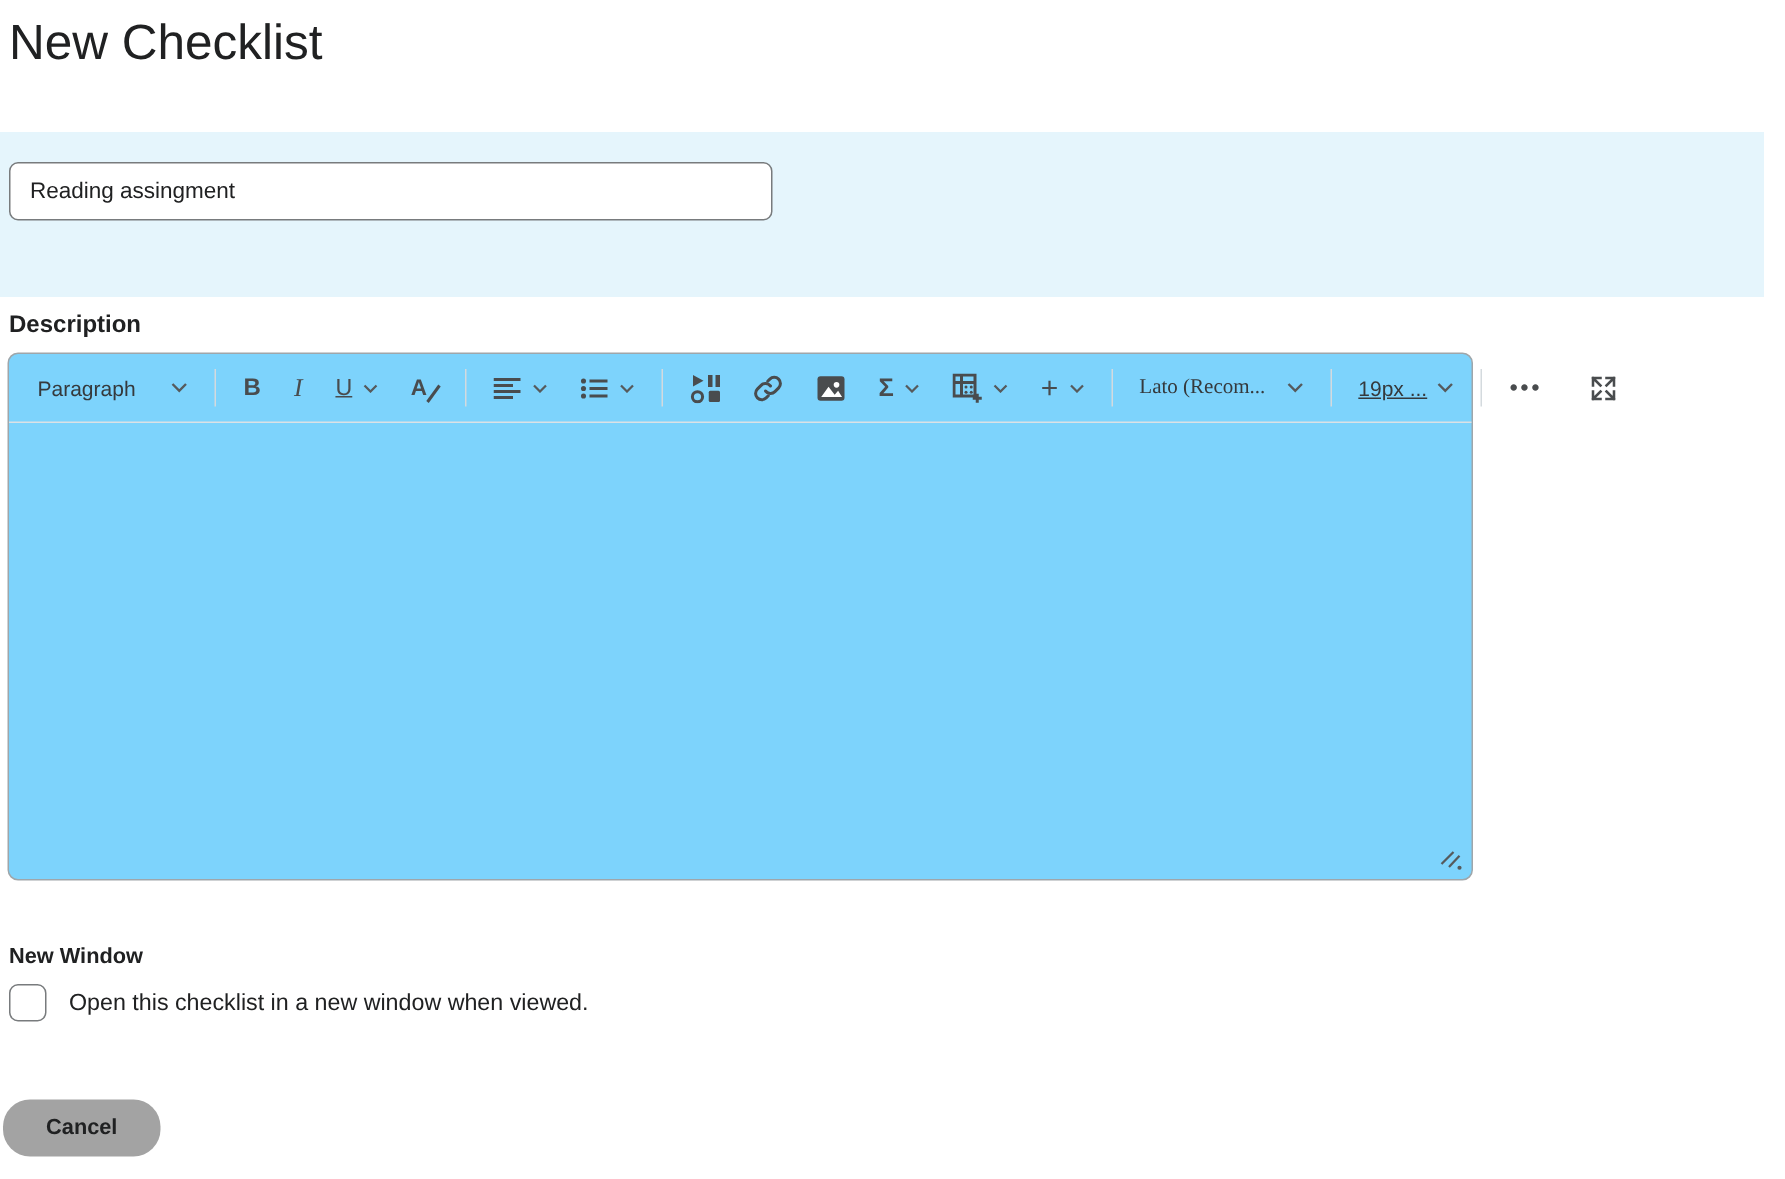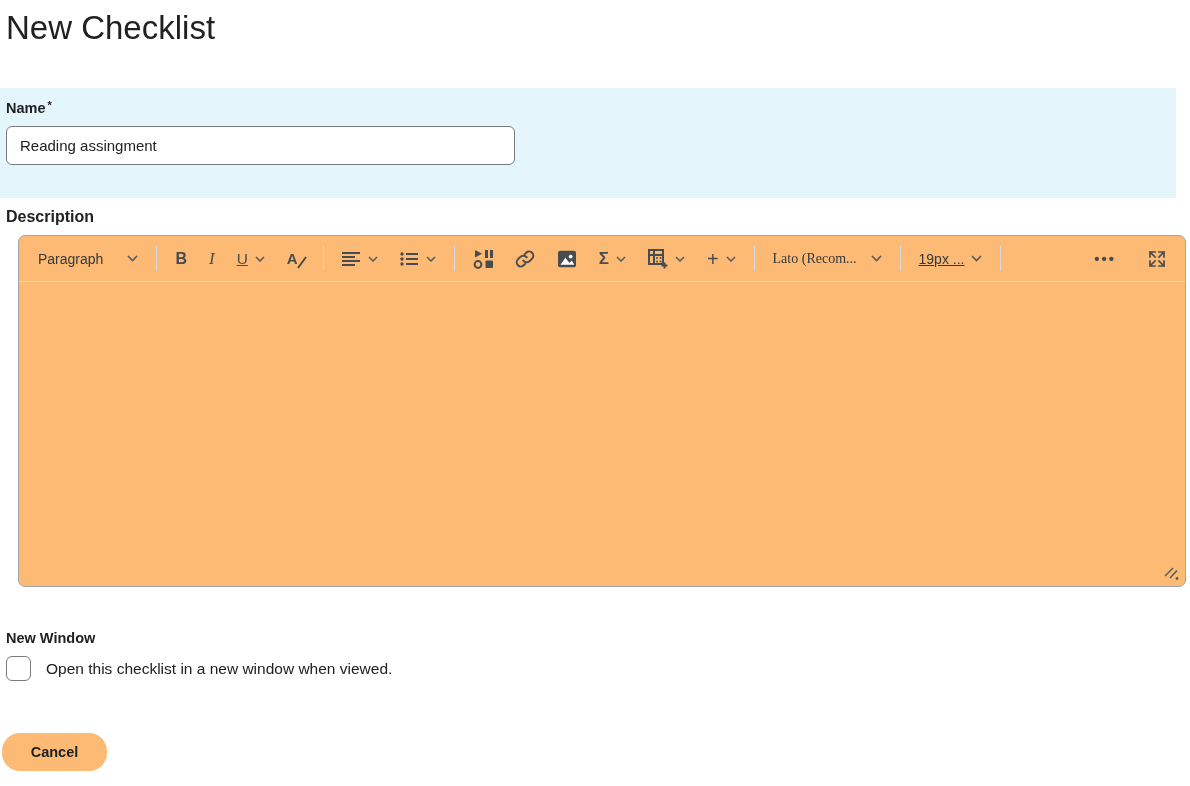--- a/index.html
+++ b/index.html
@@ -27,23 +27,23 @@
   .name-input {
     display:block; margin-top:9px;
     width:509px; height:39px;
     border:1px solid #787b7d; border-radius:6px;
     background:#fff; font-family:"Liberation Sans",sans-serif;
     font-size:15px; color:#202122; padding:0 13px; outline:none;
   }
   
   .desc-label { margin:10px 0 9px 6px; font-size:16px; font-weight:700; }
   .editor {
-    position:relative; margin-left:18px;
-    width:1168px; height:352px;
-    border:1px solid #9fa6aa; border-radius:7px; background:#fdba74;
+    position:relative; margin-left:5px;
+    width:977px; height:352px;
+    border:1px solid #9fa6aa; border-radius:7px; background:#7dd3fc;
   }
   .toolbar {
     height:46px; display:flex; align-items:center;
     border-bottom:1px solid #dce1e5; padding:0 12px;
   }
   .tb-btn {
     display:inline-flex; align-items:center; gap:7px;
     background:none; border:none; padding:4px 7px; margin:0 4px;
     font-family:"Liberation Sans",sans-serif;
     font-size:14px; color:#35393c; cursor:pointer; white-space:nowrap;
@@ -71,35 +71,32 @@
   .checkbox-label { font-size:15.5px; color:#202122; }
   
   .actions { margin:52px 0 0 2px; display:flex; align-items:center; gap:13px; }
   .save-highlight { background:#2bc471; padding:7px; border-radius:17px; display:inline-block; line-height:0; }
   .save-btn {
     width:81px; height:38px; background:#0f6fbe; color:#fff;
     border:none; border-radius:9px; font-family:"Liberation Sans",sans-serif;
     font-size:14.5px; font-weight:700; cursor:pointer;
   }
   .cancel-btn {
-    width:105px; height:38px; background:#fdba74; color:#202122;
+    width:105px; height:38px; background:#a3a3a3; color:#202122;
     border:none; border-radius:18px; font-family:"Liberation Sans",sans-serif;
     font-size:14.5px; font-weight:700; cursor:pointer;
   }
   svg { display:block; }
 </style>
 </head>
 <body>
 
 <h1 class="page-title">New Checklist</h1>
 
 <div class="name-band">
-  <div>
-    <span class="field-label">Name</span><span class="req">*</span>
-  </div>
   <input class="name-input" type="text" value="Reading assingment" style="">
 </div>
 
 <div class="desc-label field-label">Description</div>
 
 <div class="editor">
   <div class="toolbar">
 
     <button class="tb-btn" style="margin-left:0; gap:24px;">
       <span>Paragraph</span>

